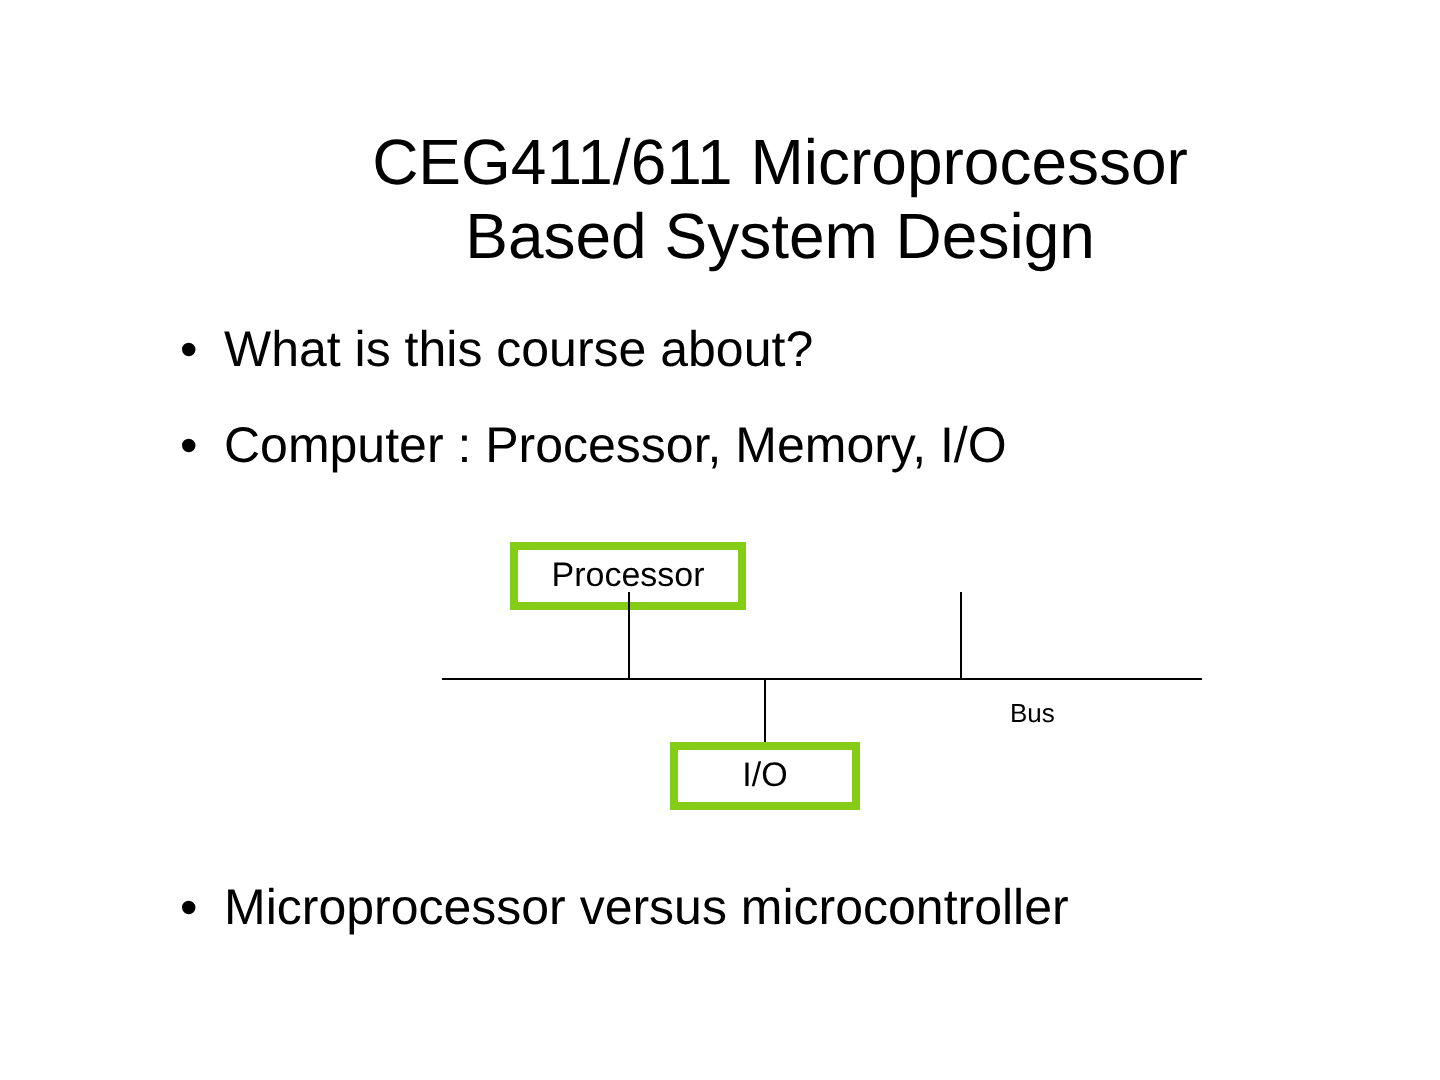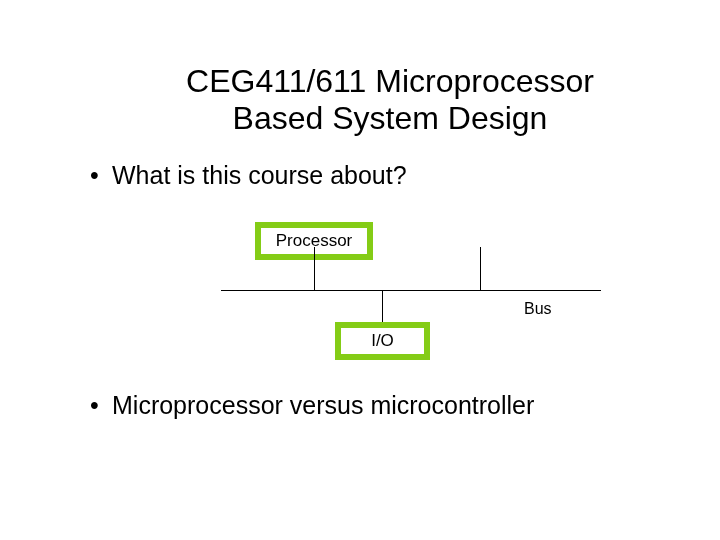--- a/index.html
+++ b/index.html
@@ -37,21 +37,21 @@
     font-size: 25px;
   }
   .diagram {
     position: relative;
     width: 720px;
     height: 160px;
     margin-top: 10px;
   }
   .box {
     position: absolute;
-    border: 6px solid #84cc16;
+    border: 4px solid #84cc16;
     background: #fff;
     font-size: 17px;
     text-align: center;
     padding: 3px 0;
   }
   .box-processor { left: 195px; top: 0; width: 118px; }
   .box-memory    { left: 362px; top: 0; width: 118px; }
   .box-io        { left: 275px; top: 100px; width: 95px; text-align: center; }
   .vline {
     position: absolute;
@@ -64,35 +64,36 @@
   .bus-line {
     position: absolute;
     height: 1px;
     background: #000;
     left: 161px;
     top: 68px;
     width: 380px;
   }
   .bus-label {
     position: absolute;
-    left: 464px;
+    left: 445px;
     top: 78px;
-    font-size: 16px;
+    font-size: 13px;
   }
 </style>
 </head>
 <body>
 
 <div class="title">
   <span>CEG411/611 Microprocessor</span><br>
   <span>Based System Design</span>
 </div>
 
 <ul class="bullets">
   <li>What is this course about?</li>
+  <li>Computer : Processor, Memory, I/O</li>
 </ul>
 
 <div class="diagram">
   <div class="box box-processor">Processor</div>
   <div class="vline v-proc"></div>
   <div class="vline v-mem"></div>
   <div class="bus-line"></div>
   <div class="bus-label">Bus</div>
   <div class="vline v-io"></div>
   <div class="box box-io">I/O</div>

